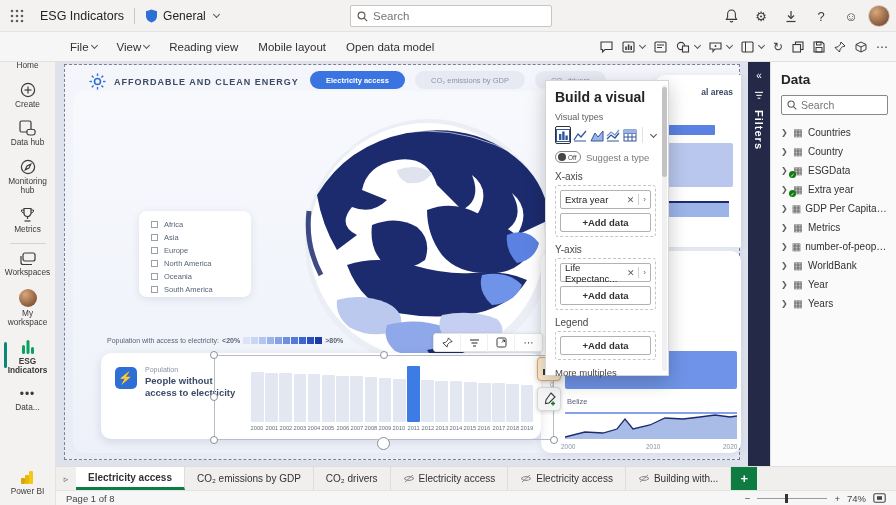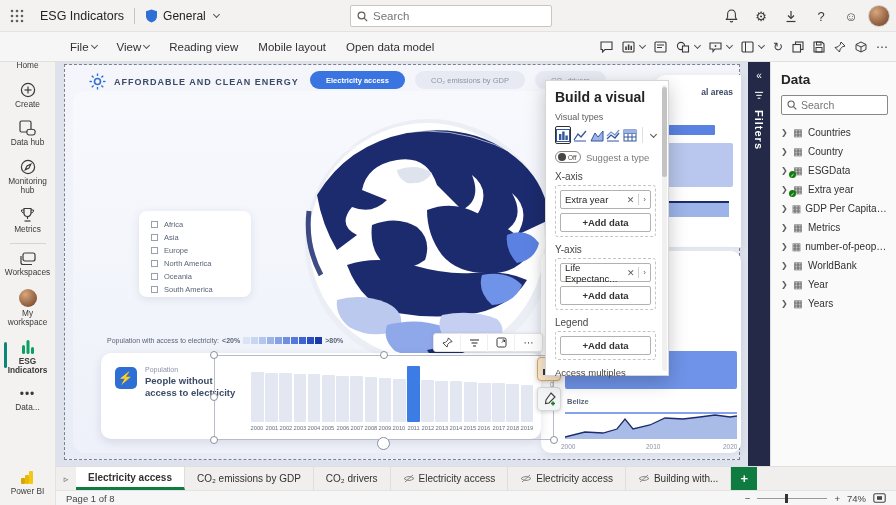--- a/index.html
+++ b/index.html
@@ -82,21 +82,21 @@
 
   
   .oo-btn { position:absolute; width:24px; height:24px; border-radius:4px; display:flex; align-items:center; justify-content:center; cursor:pointer; box-shadow:0 1px 4px rgba(0,0,0,.18); }
   #oo-build { left:472px; top:292px; background:#fbe9cf; border:1px solid #dfa75f; }
   #oo-format { left:472px; top:322px; background:#f4f5f7; border:1px solid #d8d8d8; }
 
   
   .side-card-top { position:absolute; left:590px; top:10px; width:86px; height:172px; background:#fff; border-radius:10px 0 0 10px; box-shadow:0 2px 8px rgba(60,70,110,.12); overflow:hidden; }
   .sct-title { position:absolute; right:8px; top:12px; font-size:8.5px; font-weight:bold; color:#3b4a66; }
   .side-card-bottom { position:absolute; left:476px; top:186px; width:200px; height:202px; background:#fff; border-radius:10px; box-shadow:0 2px 8px rgba(60,70,110,.12); }
-  .belize-lbl { position:absolute; left:26px; top:146px; font-size:7.5px; color:#5a6478;font-weight:bold; }
+  .belize-lbl { position:absolute; left:26px; top:146px; font-size:7.5px; color:#5a6478; }
   .ax { position:absolute; font-size:6.5px; color:#8b93a5; }
   .sm-scroll { position:absolute; left:226px; top:145px; width:4px; height:26px; background:#c9ccd4; border-radius:2px; }
 
   
   #build-panel { position:absolute; left:489px; top:18px; width:124px; height:296px; background:#fff; border:1px solid #d6d6d6; box-shadow:0 6px 18px rgba(0,0,0,.22); z-index:20; padding:8px 12px 0 9px; }
   #build-panel .bp-scroll { position:absolute; right:1px; top:4px; width:5px; height:286px; background:#f0f0f0; border-radius:3px; }
   #build-panel .bp-thumb { position:absolute; right:1px; top:6px; width:5px; height:90px; background:#c3c3c3; border-radius:3px; }
   .bp-title { font-size:14px; font-weight:bold; color:#252423; margin-bottom:7px; }
   .bp-sub { font-size:9px; color:#605e5c; margin-bottom:4px; }
   .vt-row { display:flex; align-items:center; gap:2px; margin-bottom:7px; }
@@ -722,21 +722,21 @@
         <span class="fx">✕</span>
         <span class="fsep"></span>
         <span class="fgt">›</span>
       </div>
       <div class="add-data">+Add data</div>
     </div>
     <div class="well-lbl">Legend</div>
     <div class="well">
       <div class="add-data">+Add data</div>
     </div>
-    <div class="sm-lbl">Access multiples</div>
+    <div class="sm-lbl">More multiples</div>
     <div class="bp-scroll"></div>
     <div class="bp-thumb"></div>
   </div>
 </div>
 
 <div id="filters-strip">
   <span class="fchev">«</span>
   <svg width="10" height="9" viewBox="0 0 11 10">
       <line x1="1" y1="1.5" x2="10" y2="1.5" stroke="#fff" stroke-width="1.2"></line>
       <line x1="2.5" y1="4.8" x2="8.5" y2="4.8" stroke="#fff" stroke-width="1.2"></line>

